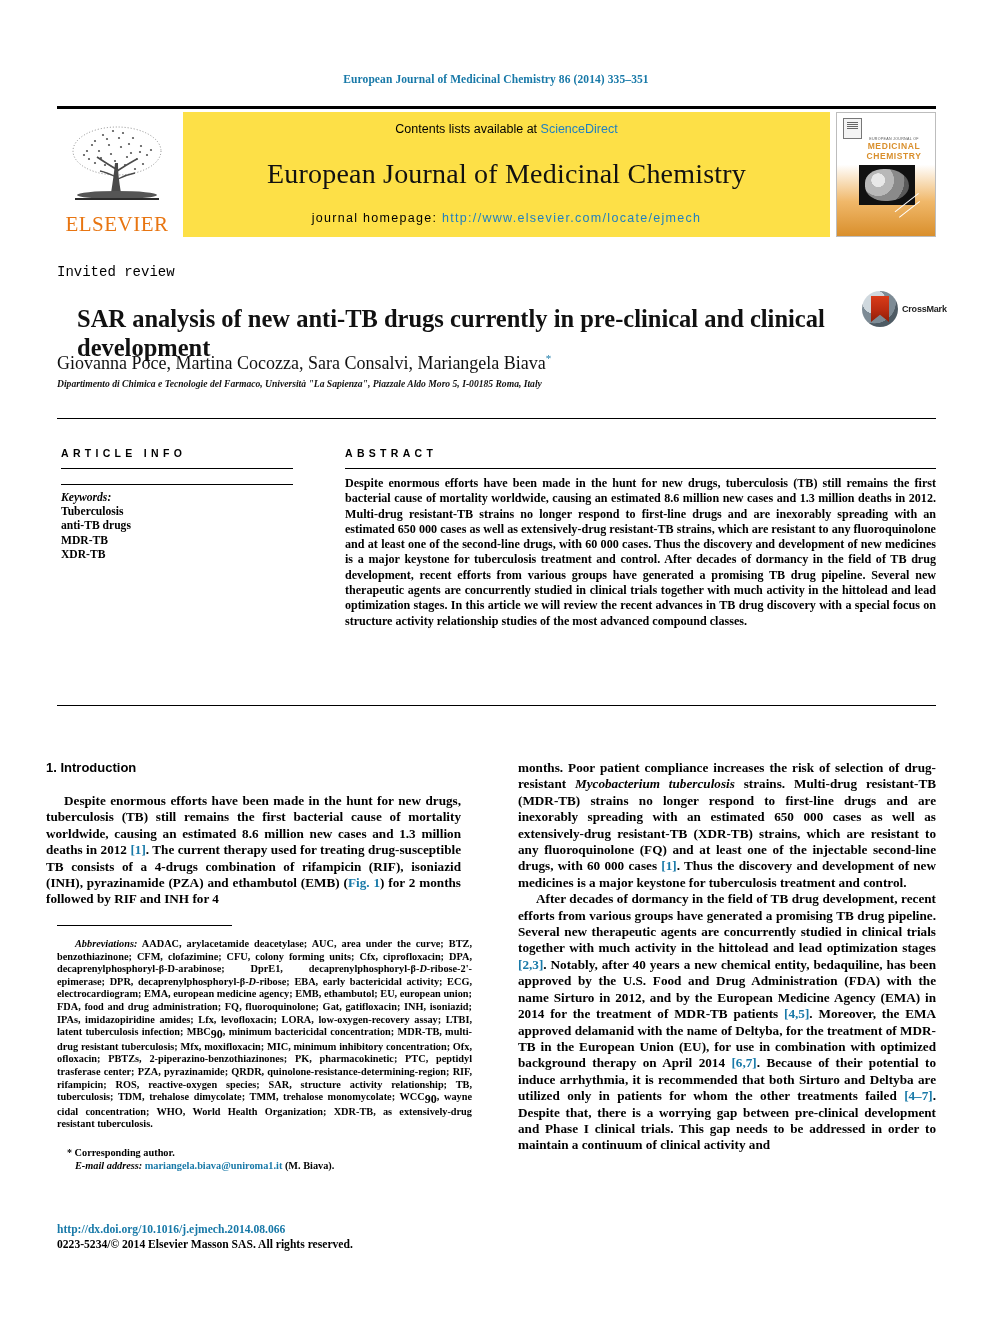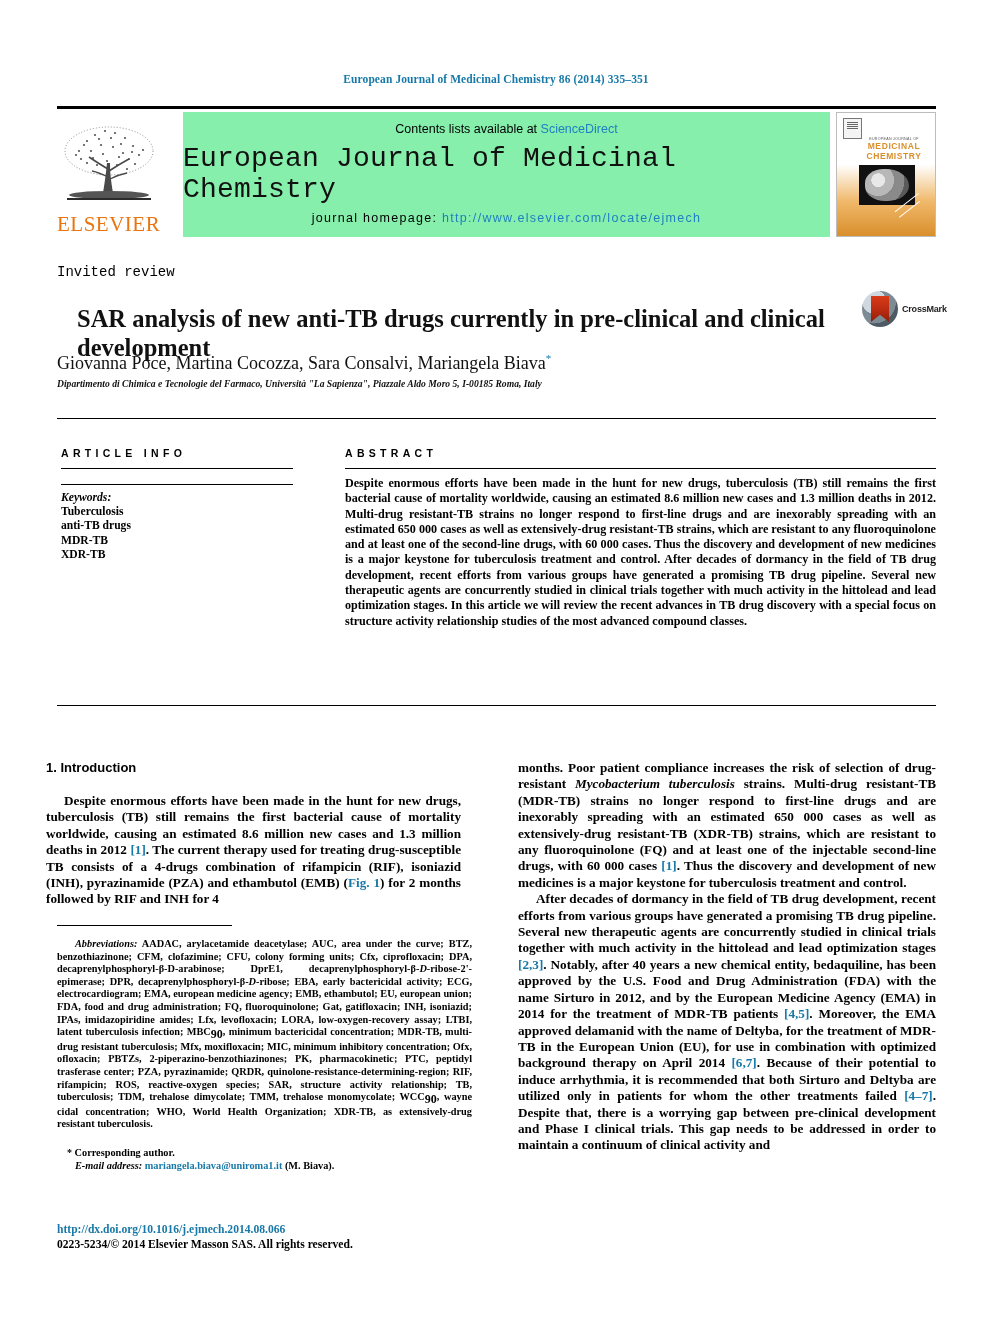--- a/index.html
+++ b/index.html
@@ -51,55 +51,55 @@
     display: flex;
     align-items: stretch;
     height: 125px;
     padding-top: 3px;
   }
   .elsevier-logo {
     width: 120px;
     flex: 0 0 120px;
     display: flex;
     flex-direction: column;
-    align-items: flex-start;
+    align-items: center;
     justify-content: flex-end;
     padding-bottom: 2px;
   }
   .tree-svg { display:block; }
   .elsevier-word {
     font-family: "Liberation Serif", serif;
     font-size: 21px;
     letter-spacing: 0.5px;
     color: #e87511;
     font-weight: normal;
     line-height: 1;
     margin-top: 1px;
   }
   .center-panel {
     flex: 1 1 auto;
-    background: #86efac;
+    background: #fde047;
     margin: 0 6px 0 6px;
     display: flex;
     flex-direction: column;
     align-items: center;
     justify-content: space-between;
     padding: 10px 0 12px 0;
     box-sizing: border-box;
   }
   .contents-line {
     font-family: "Liberation Sans", sans-serif;
     font-size: 12.5px;
     color: #000;
   }
   .contents-line .sd {
     color: #1f7fc0;
   }
   .journal-title {
-    font-family: Liberation Mono, monospace;
+    font-family: Liberation Serif, serif;
     font-size: 28px;
     color: #111;
     letter-spacing: 0.2px;
   }
   .homepage-line {
     font-family: "Liberation Sans", sans-serif;
     font-size: 12.5px;
     letter-spacing: 1.3px;
     color: #000;
   }

